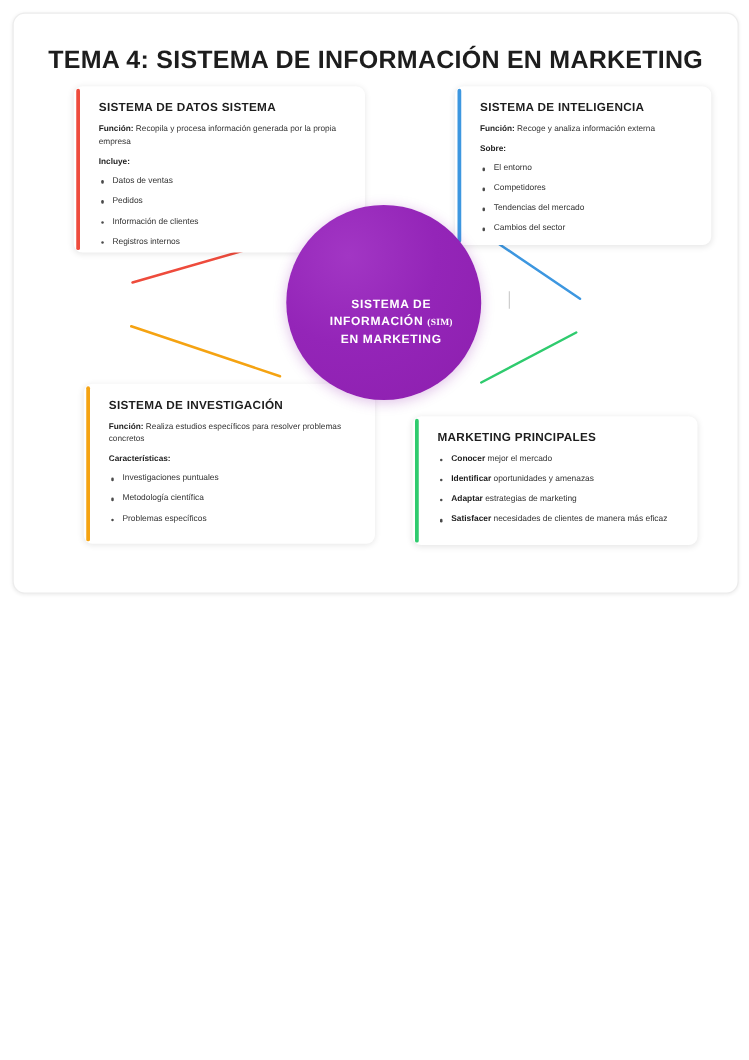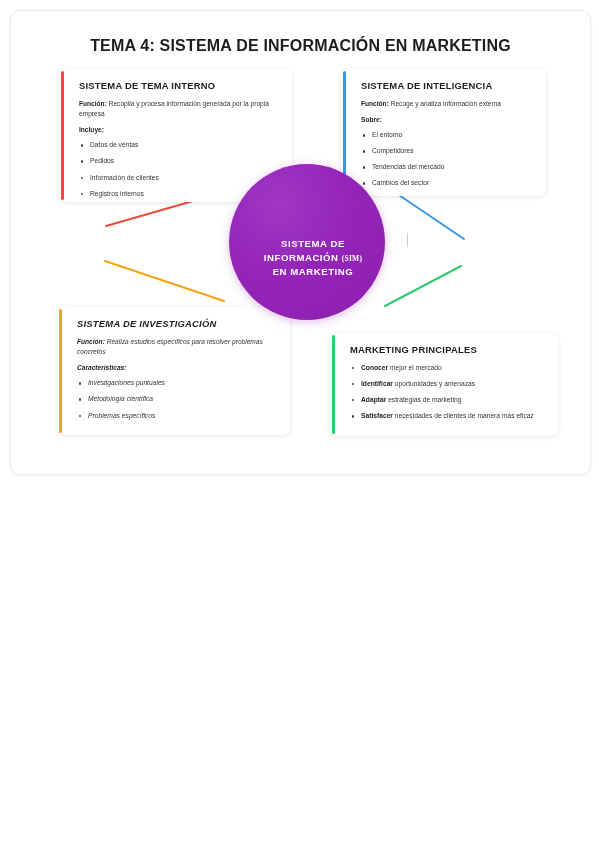--- a/index.html
+++ b/index.html
@@ -31,21 +31,21 @@
     overflow: hidden;
   }
 
   
   #slide-title {
     position: absolute;
     left: 0;
     top: 26px;
     width: 579px;
     text-align: center;
-    font-size: 16px;
+    font-size: 20px;
     font-weight: bold;
     letter-spacing: 0.2px;
     color: #1d1d1d;
   }
 
   
   #connectors {
     position: absolute;
     left: 0;
     top: 0;
@@ -157,22 +157,22 @@
     top: 4px;
     width: 2.4px;
     height: 2.4px;
     border-radius: 50%;
     background: #4a4a4a;
   }
   ul.card-list li b { font-weight: bold; color: #1d1d1d; }
 
   
   #card-datos-interno     { left: 48px;  top: 58px;  width: 233px; height: 133px; }
-  #card-inteligencia      { left: 330px; top: 58px;  width: 205px; height: 127px; }
-  #card-investigacion     { left: 46px;  top: 296px; width: 233px; height: 128px; font-style: italic; }
+  #card-inteligencia      { left: 353px; top: 58px;  width: 205px; height: 127px; }
+  #card-investigacion     { left: 56px;  top: 296px; width: 233px; height: 128px; }
   #card-funciones         { left: 319px; top: 322px; width: 228px; height: 103px; }
 
   
   #text-caret {
     position: absolute;
     left: 396px;
     top: 222px;
     width: 1.4px;
     height: 14px;
     background: #cfcfcf;
@@ -197,21 +197,21 @@
     <div id="central-circle-label">SISTEMA DE<br>INFORMACIÓN <span class="sim">(SIM)</span><br>EN MARKETING</div>
   </div>
 
   <div id="text-caret"></div>
 
   <div class="card" id="card-datos-interno">
     <span class="accent">
         <i style="background: rgb(238, 75, 60);"></i>
       </span>
     <div class="card-body">
-      <div class="card-title">SISTEMA DE TEMA INTERNO</div>
+      <div class="card-title">SISTEMA DE DATOS SISTEMA</div>
       <p class="card-line">
         <b>Función:</b><span> Recopila y procesa información generada por la propia empresa</span>
       </p>
       <div class="card-sub">Incluye:</div>
       <ul class="card-list">
         <li>Datos de ventas</li>
         <li>Pedidos</li>
         <li>Información de clientes</li>
         <li>Registros internos</li>
       </ul>

